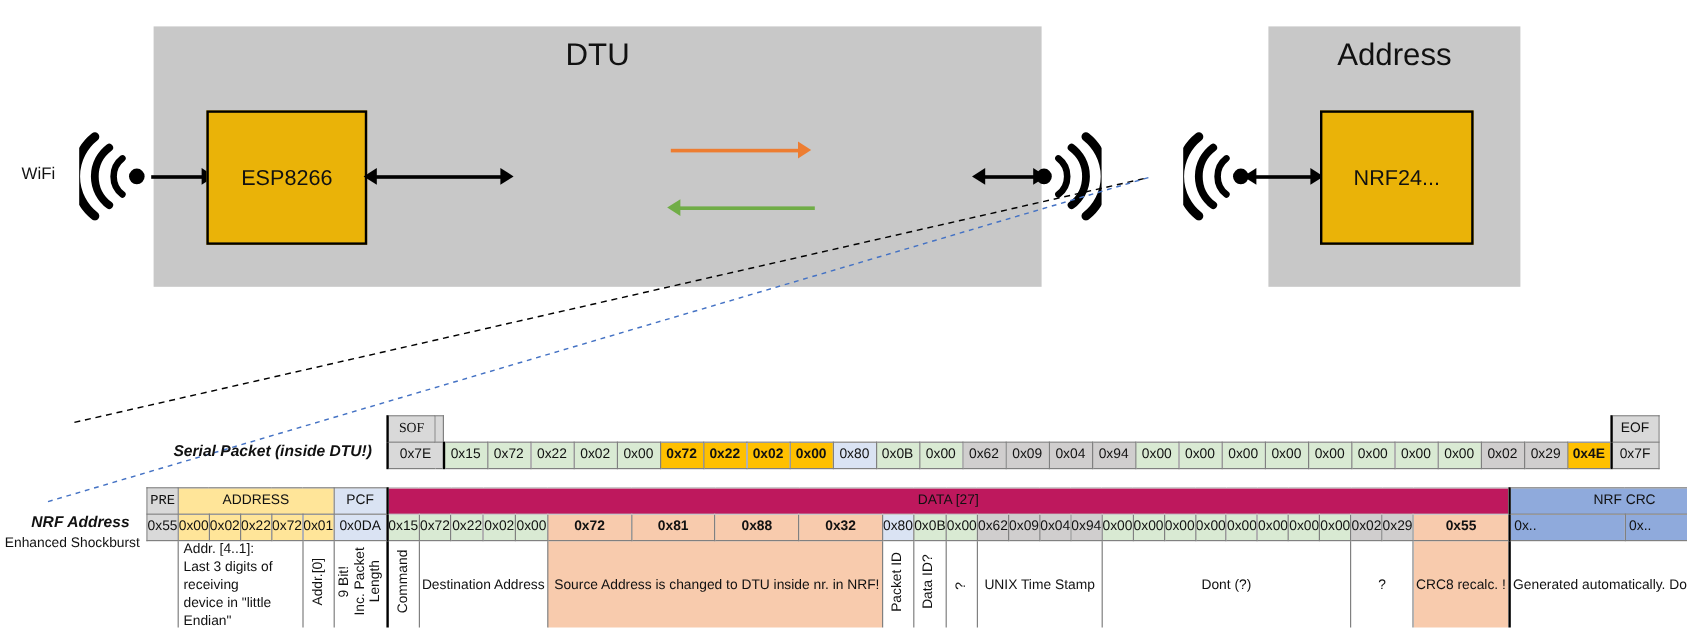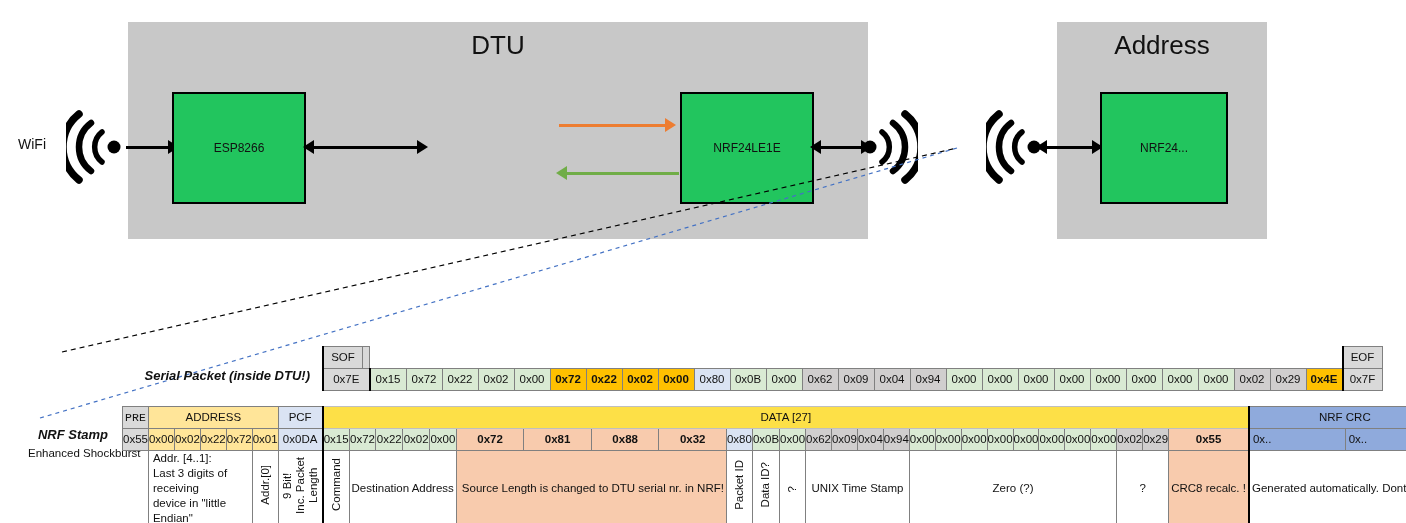--- a/index.html
+++ b/index.html
@@ -13,23 +13,23 @@
   
   #block-diagram{position:absolute;left:0;top:0;width:1256px;height:300px;}
   .group-box{
     position:absolute;background:#c8c8c8;
   }
   .group-title{
     position:absolute;left:0;right:0;top:8px;text-align:center;
     font-size:26px;color:#111;
   }
   .chip{
-    position:absolute;background:#22c55e;border:2.5px solid #000;
+    position:absolute;background:#eab308;border:2.5px solid #000;
     display:flex;align-items:center;justify-content:center;
-    font-size:12px;color:#111;
+    font-size:18px;color:#111;
   }
   .wifi-label{position:absolute;font-size:14px;color:#111;}
 
   
   .arrow-line{position:absolute;height:0;border-top:3px solid #000;}
   .arrow-head{position:absolute;width:0;height:0;}
   .ah-right{border-top:7px solid transparent;border-bottom:7px solid transparent;border-left:11px solid #000;}
   .ah-left{border-top:7px solid transparent;border-bottom:7px solid transparent;border-right:11px solid #000;}
   .ah-right.orange{border-left-color:#ED7D31;}
   .ah-left.green{border-right-color:#70AD47;}
@@ -38,21 +38,21 @@
   .ptable{position:absolute;border-collapse:collapse;table-layout:fixed;}
   .ptable td{
     border:1px solid #808080;
     font-size:11.5px;color:#111;
     text-align:center;vertical-align:middle;
     padding:0;height:21px;line-height:21px;
     white-space:nowrap;overflow:hidden;
   }
   .hdr{background:#d9d9d9;font-size:12px;}
   .hdr.none{background:transparent;border:none;}
-  .hdr.lite{background:#fde047;border-color:#bfbfbf;}
+  .hdr.lite{background:#be185d;border-color:#bfbfbf;}
   .c-green{background:#d9ead3;}
   .c-gray{background:#d0cece;}
   .c-amber{background:#ffc000;font-weight:bold;}
   .c-amber-lt{background:#ffe599;}
   .c-blue{background:#dae3f3;}
   .c-blue2{background:#8faadc;}
   .c-salmon{background:#f8cbad;font-weight:bold;}
   .thickl{border-left:2px solid #000 !important;}
 
   .row-label{
@@ -109,23 +109,20 @@
   <div class="arrow-head ah-left" style="left:303px;top:140px;"></div>
   <div class="arrow-head ah-right" style="left:417px;top:140px;"></div>
 
 
   <div class="arrow-line" style="left:559px;top:124px;width:110px;border-top-color:#ED7D31;"></div>
   <div class="arrow-head ah-right orange" style="left:665px;top:118px;"></div>
 
   <div class="arrow-line" style="left:566px;top:172px;width:113px;border-top-color:#70AD47;"></div>
   <div class="arrow-head ah-left green" style="left:556px;top:166px;"></div>
 
-  <div class="chip" style="left:680px;top:92px;width:130px;height:108px;">
-    <span>NRF24LE1E</span>
-  </div>
 
   <div class="arrow-line" style="left:818px;top:146px;width:48px;"></div>
   <div class="arrow-head ah-left" style="left:810px;top:140px;"></div>
   <div class="arrow-head ah-right" style="left:861px;top:140px;"></div>
 
   <svg class="abs" style="left:862px;top:110px;" width="56" height="74" viewBox="0 0 56 74">
     <circle cx="8" cy="37" r="6.5" fill="#000"></circle>
     <path d="M20 22 A19 19 0 0 1 20 52" stroke="#000" stroke-width="5.5" fill="none" stroke-linecap="round"></path>
     <path d="M31 13 A30 30 0 0 1 31 61" stroke="#000" stroke-width="6.5" fill="none" stroke-linecap="round"></path>
     <path d="M43 4 A42 42 0 0 1 43 70" stroke="#000" stroke-width="7.5" fill="none" stroke-linecap="round"></path>
@@ -150,21 +147,21 @@
 <svg class="abs" style="left:0;top:0;" width="1406" height="523">
   <line x1="62" y1="352" x2="957" y2="148" stroke="#000" stroke-width="1.2" stroke-dasharray="5,4"></line>
   <line x1="40" y1="418" x2="957" y2="148" stroke="#4472C4" stroke-width="1.2" stroke-dasharray="4,4"></line>
 </svg>
 
 <div class="row-label" style="left:0px;top:368px;width:310px;">Serial Packet (inside DTU!)</div>
 
 <table class="ptable" style="left:322px;top:346px;">
   <tbody>
       <tr>
-    <td class="hdr thickl" style="width:38px;">SOF</td>
+    <td class="hdr thickl" style="width:38px;font-family:Liberation Serif, serif;">SOF</td>
     <td class="hdr" style="width:6px;"></td>
     <td class="hdr none" colspan="27" style="width:928px;"></td>
     <td class="hdr thickl" style="width:38px;">EOF</td>
   </tr>
   <tr>
     <td class="hdr thickl" colspan="2">0x7E</td>
     <td class="c-green thickl" style="width:35px;">0x15</td>
     <td class="c-green" style="width:35px;">0x72</td>
     <td class="c-green" style="width:35px;">0x22</td>
     <td class="c-green" style="width:35px;">0x02</td>
@@ -189,22 +186,22 @@
     <td class="c-green" style="width:35px;">0x00</td>
     <td class="c-green" style="width:35px;">0x00</td>
     <td class="c-gray" style="width:35px;">0x02</td>
     <td class="c-gray" style="width:35px;">0x29</td>
     <td class="c-amber" style="width:35px;">0x4E</td>
     <td class="hdr thickl">0x7F</td>
   </tr>
 </tbody>
   </table>
 
-<div class="row-label" style="left:0px;top:427px;width:108px;">NRF Stamp</div>
-<div class="row-sub" style="left:4px;top:447px;width:116px;margin-left:24px;">Enhanced Shockburst</div>
+<div class="row-label" style="left:0px;top:427px;width:108px;">NRF Address</div>
+<div class="row-sub" style="left:4px;top:447px;width:116px;">Enhanced Shockburst</div>
 
 <table class="ptable" style="left:122px;top:406px;">
 
   <tbody>
       <tr>
     <td class="hdr" style="width:32px;font-family:Liberation Mono, monospace;">PRE</td>
     <td class="c-amber-lt" colspan="5" style="width:168px;">ADDRESS</td>
     <td class="c-blue" style="width:38px;">PCF</td>
     <td class="hdr lite thickl" colspan="27" style="width:929px;">DATA [27]</td>
     <td class="c-blue2 thickl" colspan="2" style="width:78px;">NRF CRC</td>
@@ -264,36 +261,36 @@
 Inc. Packet
 Length</span>
     </td>
     <td class="thickl">
       <span class="vert">Command</span>
     </td>
     <td colspan="4">
       <span>Destination Address</span>
     </td>
     <td class="peach" colspan="4" style="text-align:left;padding-left:5px;">
-      <span>Source Length is changed to DTU serial nr. in NRF!</span>
+      <span>Source Address is changed to DTU inside nr. in NRF!</span>
     </td>
     <td>
       <span class="vert">Packet ID</span>
     </td>
     <td>
       <span class="vert">Data ID?</span>
     </td>
     <td>
       <span class="vert">?</span>
     </td>
     <td colspan="4">
       <span>UNIX Time Stamp</span>
     </td>
     <td colspan="8">
-      <span>Zero (?)</span>
+      <span>Dont (?)</span>
     </td>
     <td colspan="2">
       <span>?</span>
     </td>
     <td class="salmon small" style="line-height:15px;">
       <span>CRC8 recalc. !</span>
     </td>
     <td class="thickl small" colspan="2" style="line-height:15px;">
       <span>Generated automatically. Dont Care!</span>
     </td>

